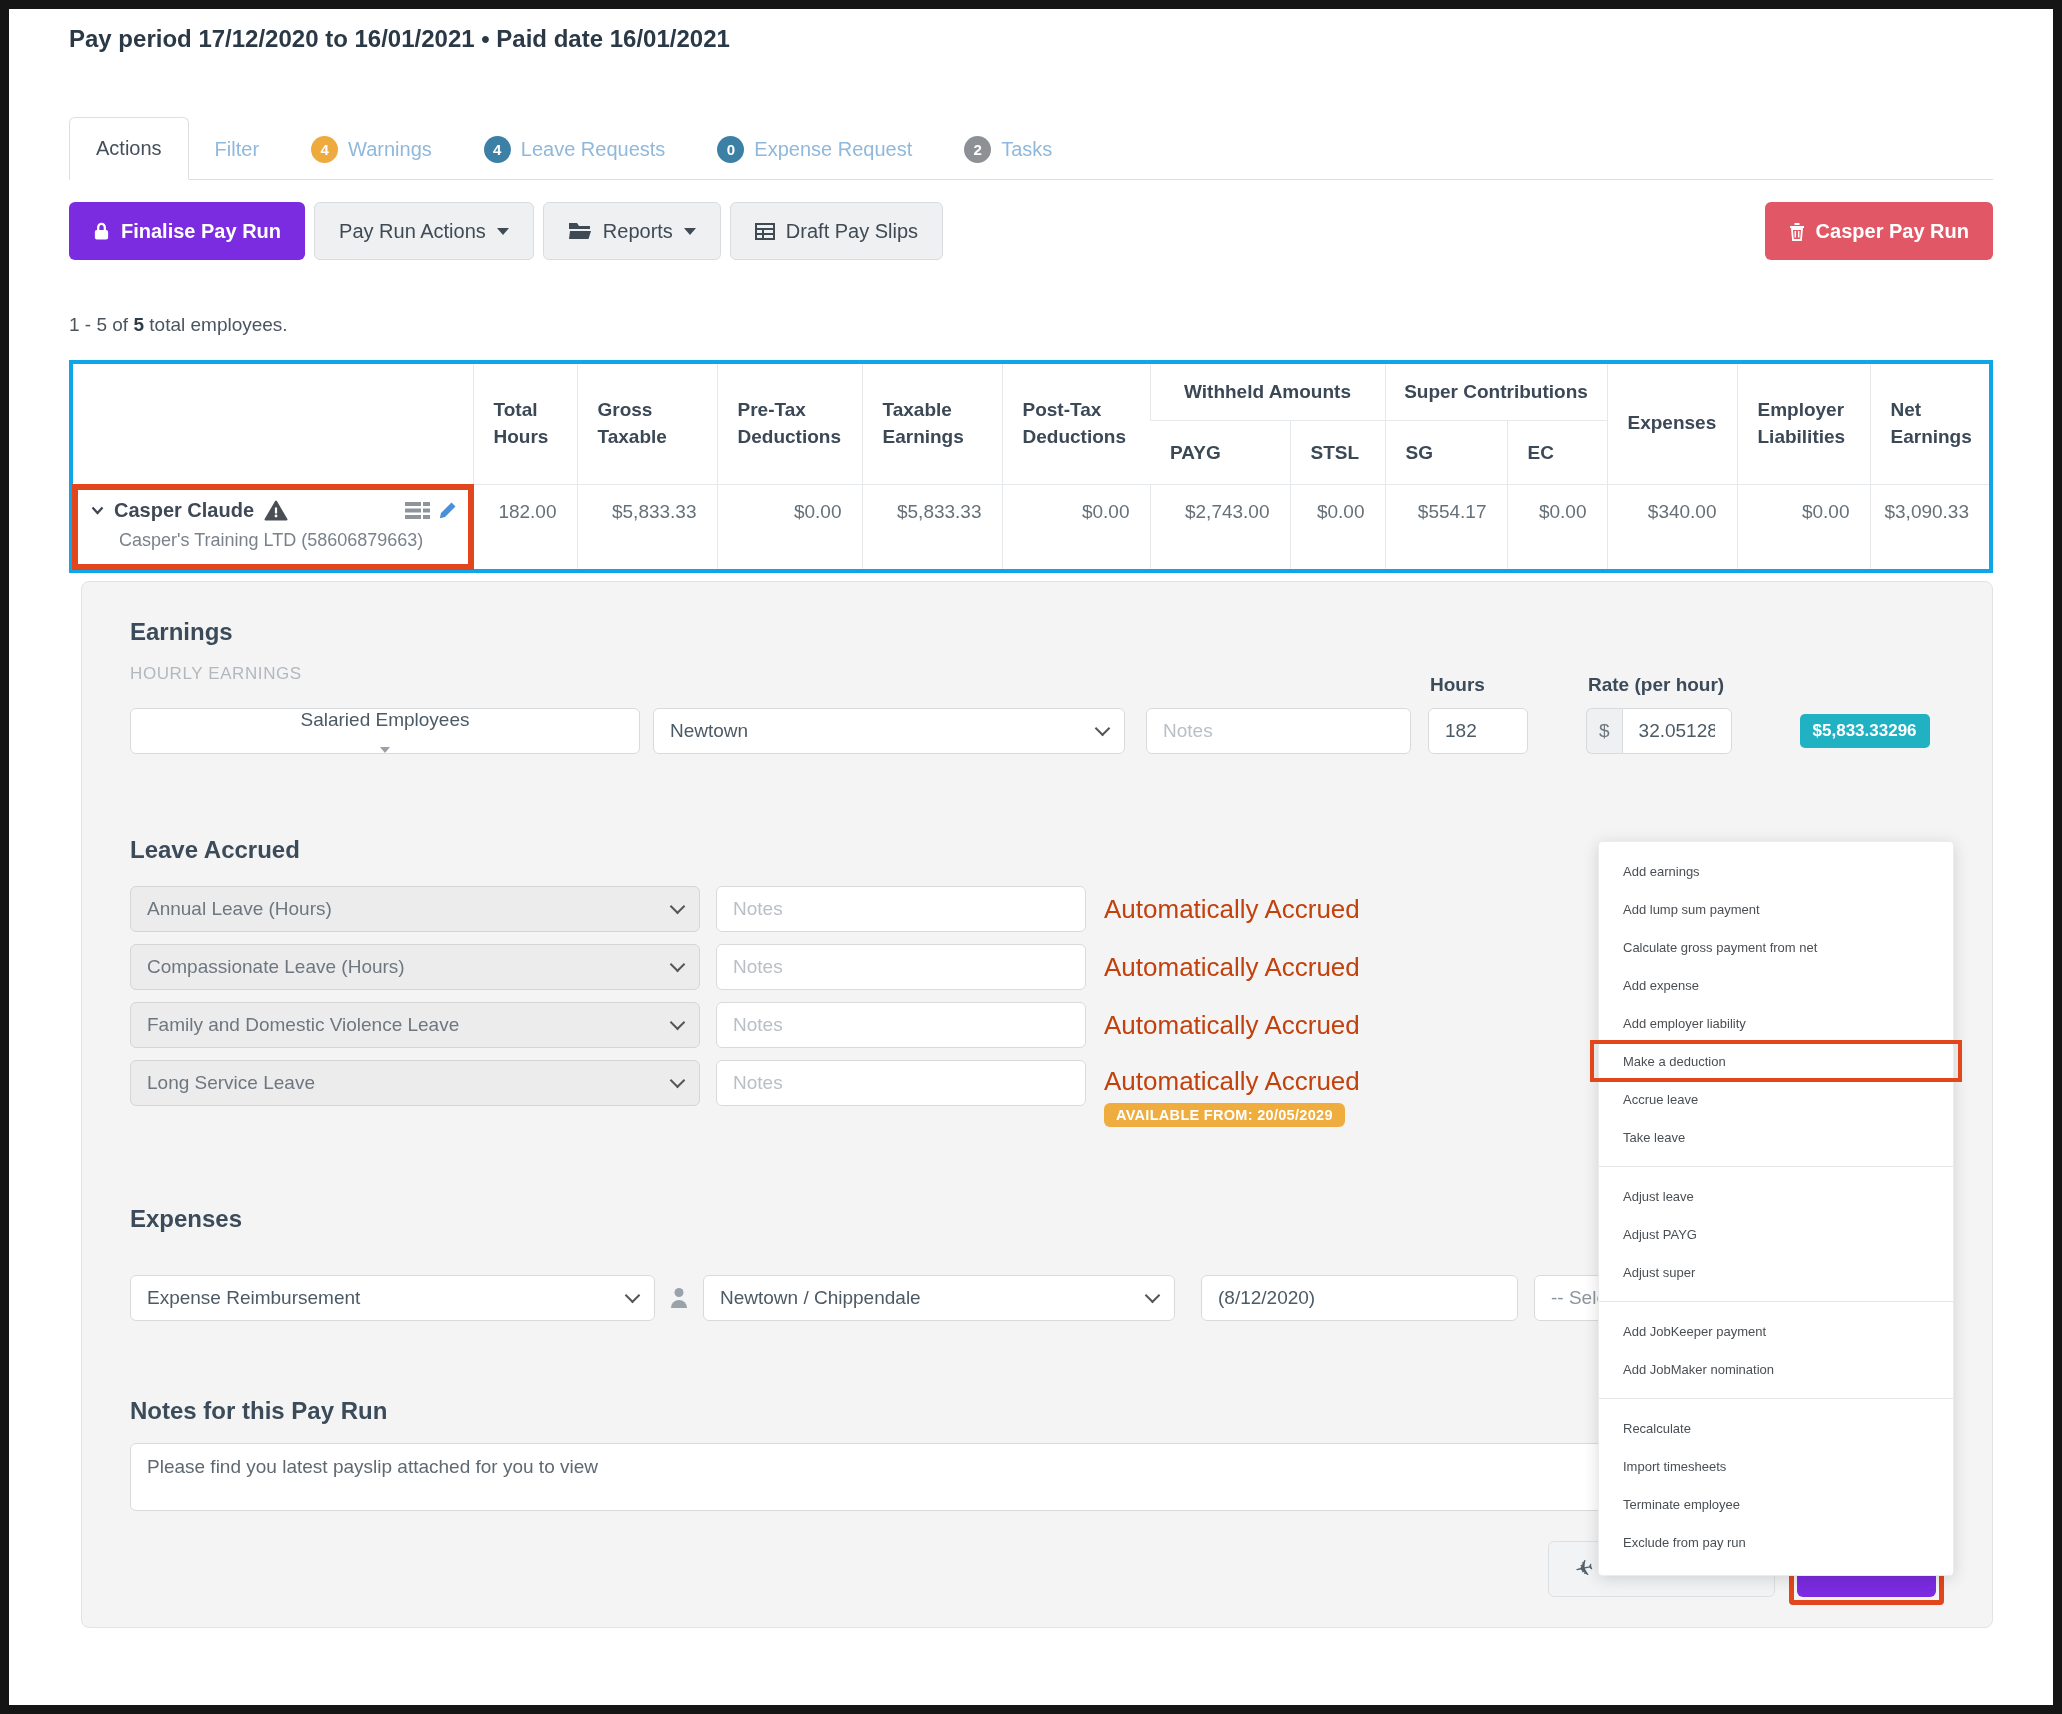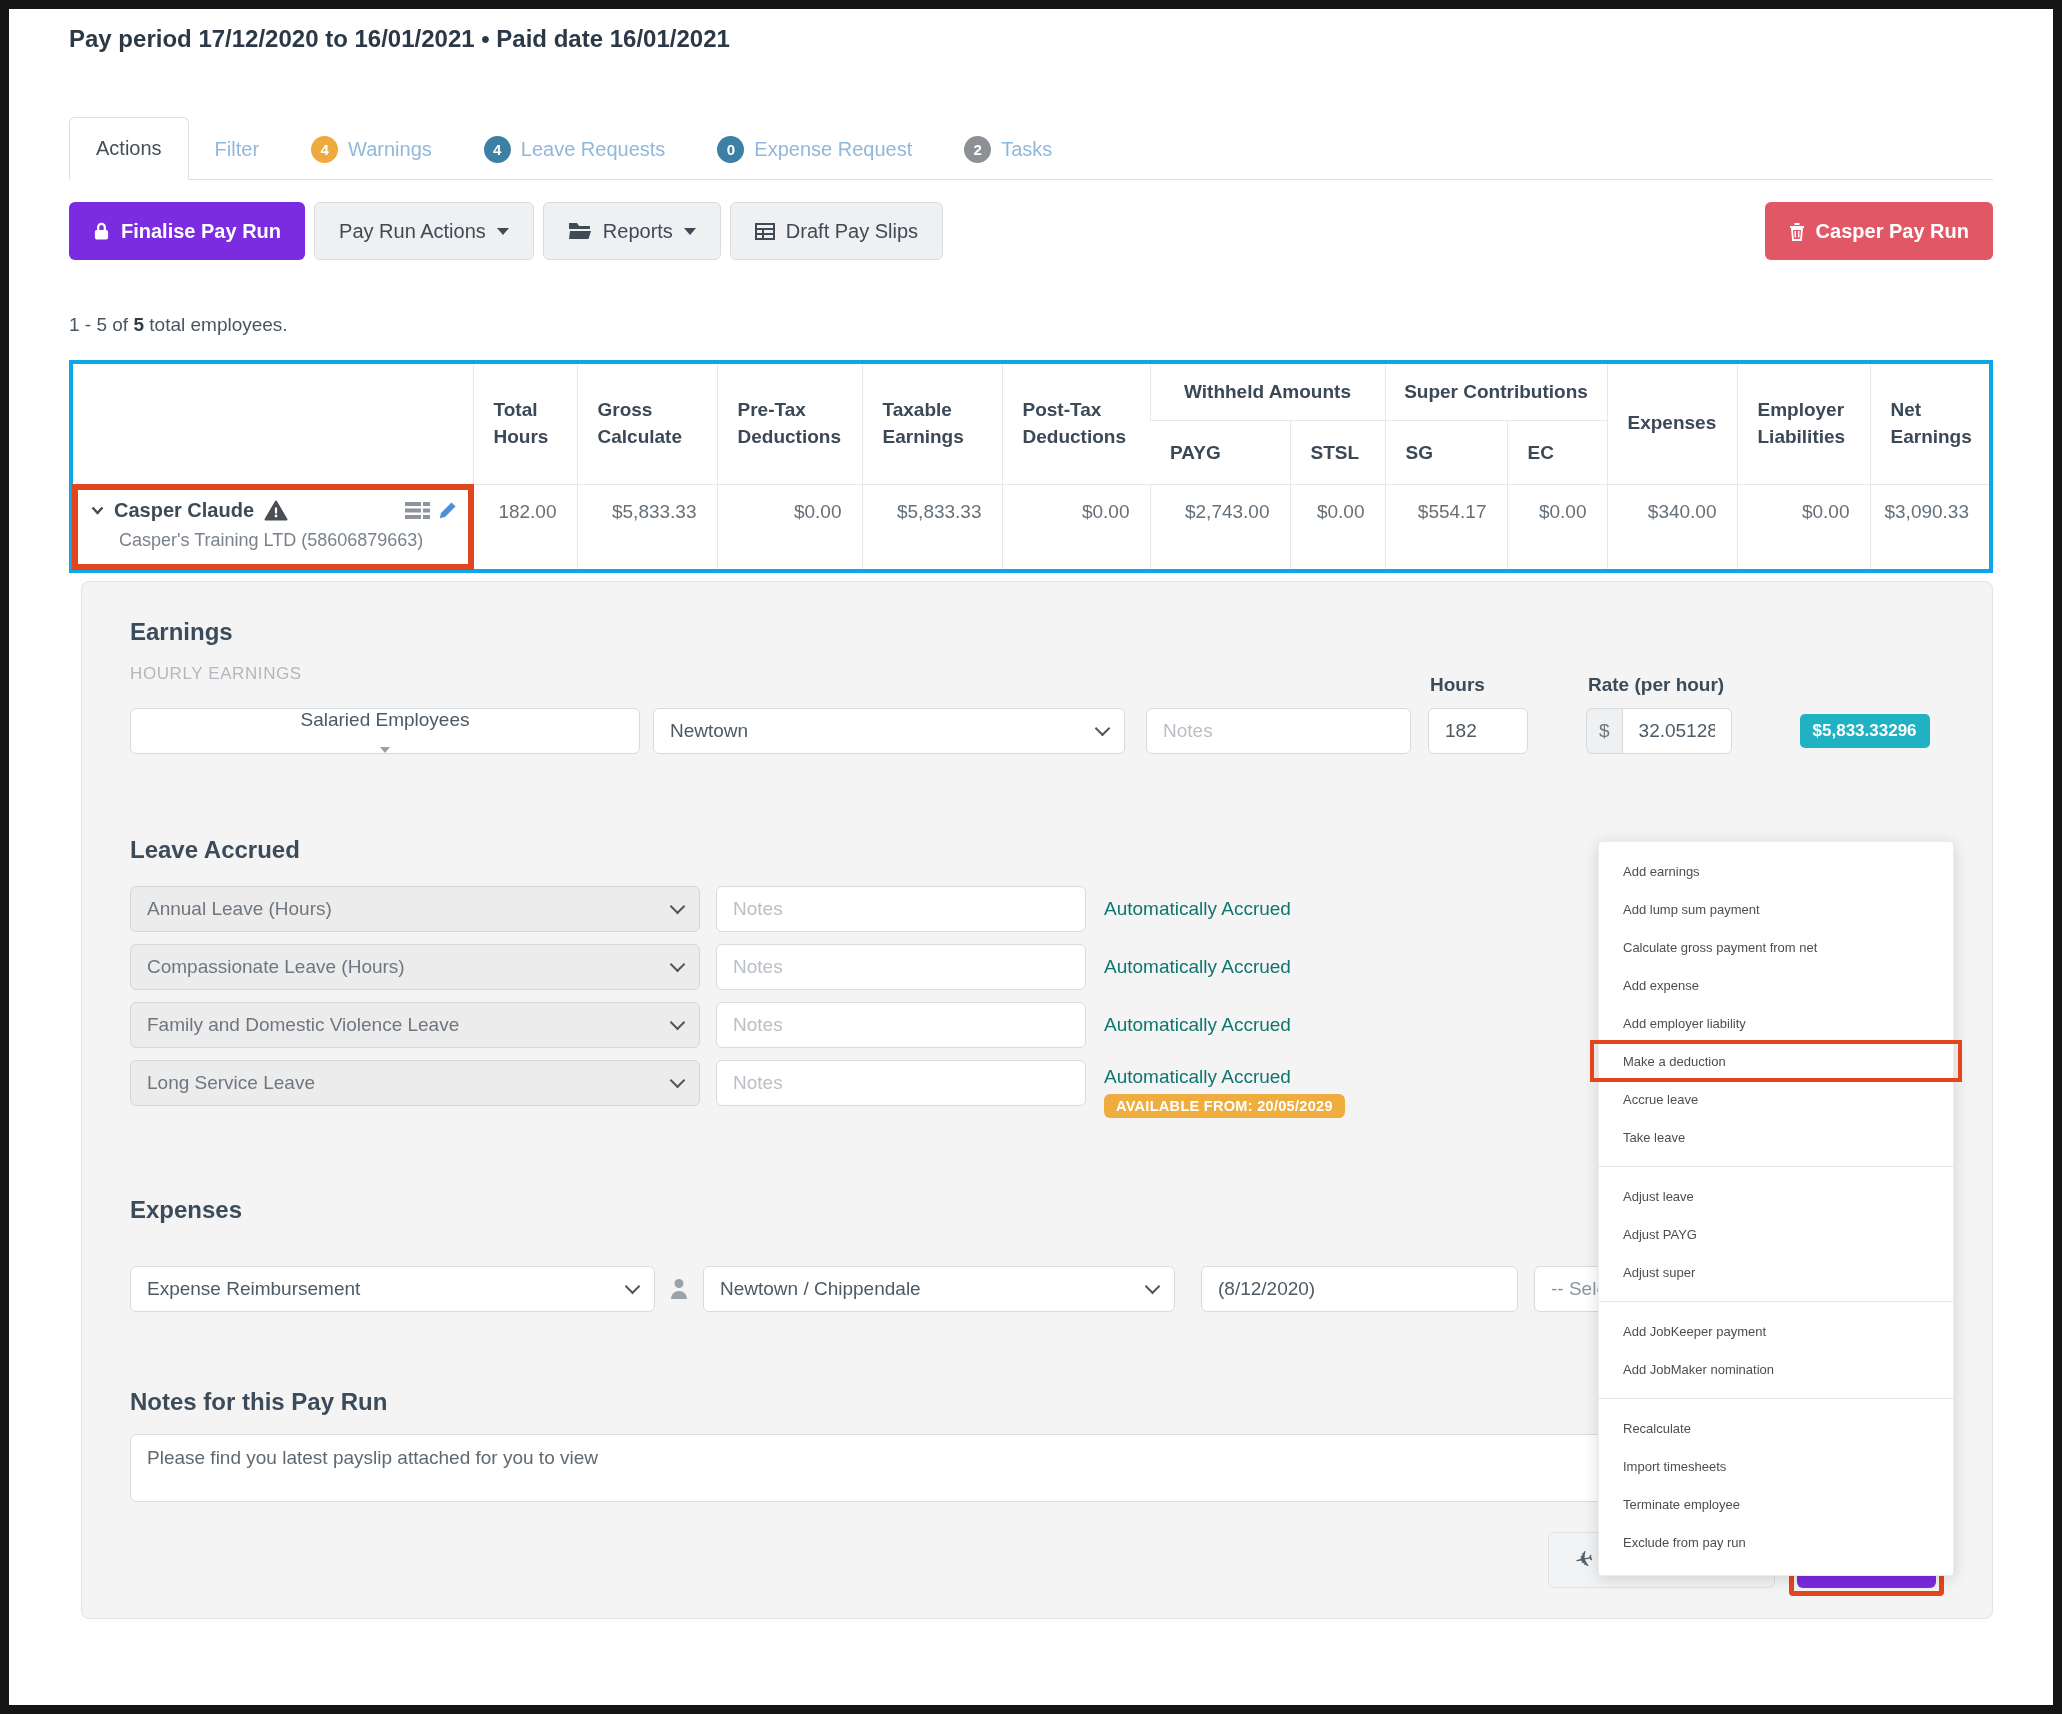--- a/index.html
+++ b/index.html
@@ -60,21 +60,21 @@
        border-top:6px solid #9aa0a6;flex:none;}
   input.ctl,textarea.ctl{font-family:inherit;outline:none;}
   input.ctl::placeholder,textarea.ctl::placeholder{color:#b9bfc5;}
   .gray-sel{background:#ececed;border-color:#d6d6d8;color:#6e7780;}
   .fld{position:relative;}
   .fld-label{position:absolute;top:-34px;left:2px;font-size:19px;font-weight:600;color:#3c4b5a;white-space:nowrap;}
   .prefix{height:46px;background:#eef0f1;border:1px solid #d8dbde;border-right:none;border-radius:6px 0 0 6px;
           display:flex;align-items:center;padding:0 12px;color:#6e7780;font-size:19px;box-sizing:border-box;}
   .teal-badge{background:#20b2c3;color:#fff;font-size:17px;font-weight:700;border-radius:5px;
               padding:7px 13px;}
-  .auto-accrued{font-size:19px;color:#0f766e;}
+  .auto-accrued{font-size:26px;color:#c2410c;}
   .avail-badge{background:#eead3e;color:#fff;font-size:14.5px;font-weight:700;border-radius:6px;
                padding:4px 12px;width:max-content;letter-spacing:.3px;}
   
   .card-footer{margin-top:22px;display:flex;justify-content:flex-end;align-items:center;gap:14px;}
   .btn-gray{height:56px;background:#f1f3f4;border:1px solid #dde0e3;border-radius:6px;color:#51606d;
             font-size:20px;display:inline-flex;align-items:center;gap:12px;padding:0 26px;cursor:pointer;font-family:inherit;}
   .plane{font-size:22px;transform:scaleX(-1) rotate(12deg);display:inline-block;}
   .annot-wrap{border:5px solid #e2461c;padding:3px;border-radius:4px;background:transparent;}
   .btn-actions{height:56px;background:#7b2be0;border:none;border-radius:6px;color:#fff;font-size:20px;
                font-weight:600;display:inline-flex;align-items:center;gap:10px;padding:0 22px;cursor:pointer;font-family:inherit;}
@@ -178,21 +178,21 @@
         <col style="width:122px">
           <col style="width:100px">
           <col style="width:130px">
           <col style="width:133px">
           <col>
       </colgroup>
       <thead>
         <tr>
           <th rowspan="2"></th>
           <th rowspan="2">Total Hours</th>
-          <th rowspan="2">Gross Calculate</th>
+          <th rowspan="2">Gross Taxable</th>
           <th rowspan="2">Pre-Tax Deductions</th>
           <th rowspan="2">Taxable Earnings</th>
           <th rowspan="2">Post-Tax Deductions</th>
           <th colspan="2" class="grp">Withheld Amounts</th>
           <th colspan="2" class="grp">Super Contributions</th>
           <th rowspan="2">Expenses</th>
           <th rowspan="2">Employer Liabilities</th>
           <th rowspan="2">Net Earnings</th>
         </tr>
         <tr>

